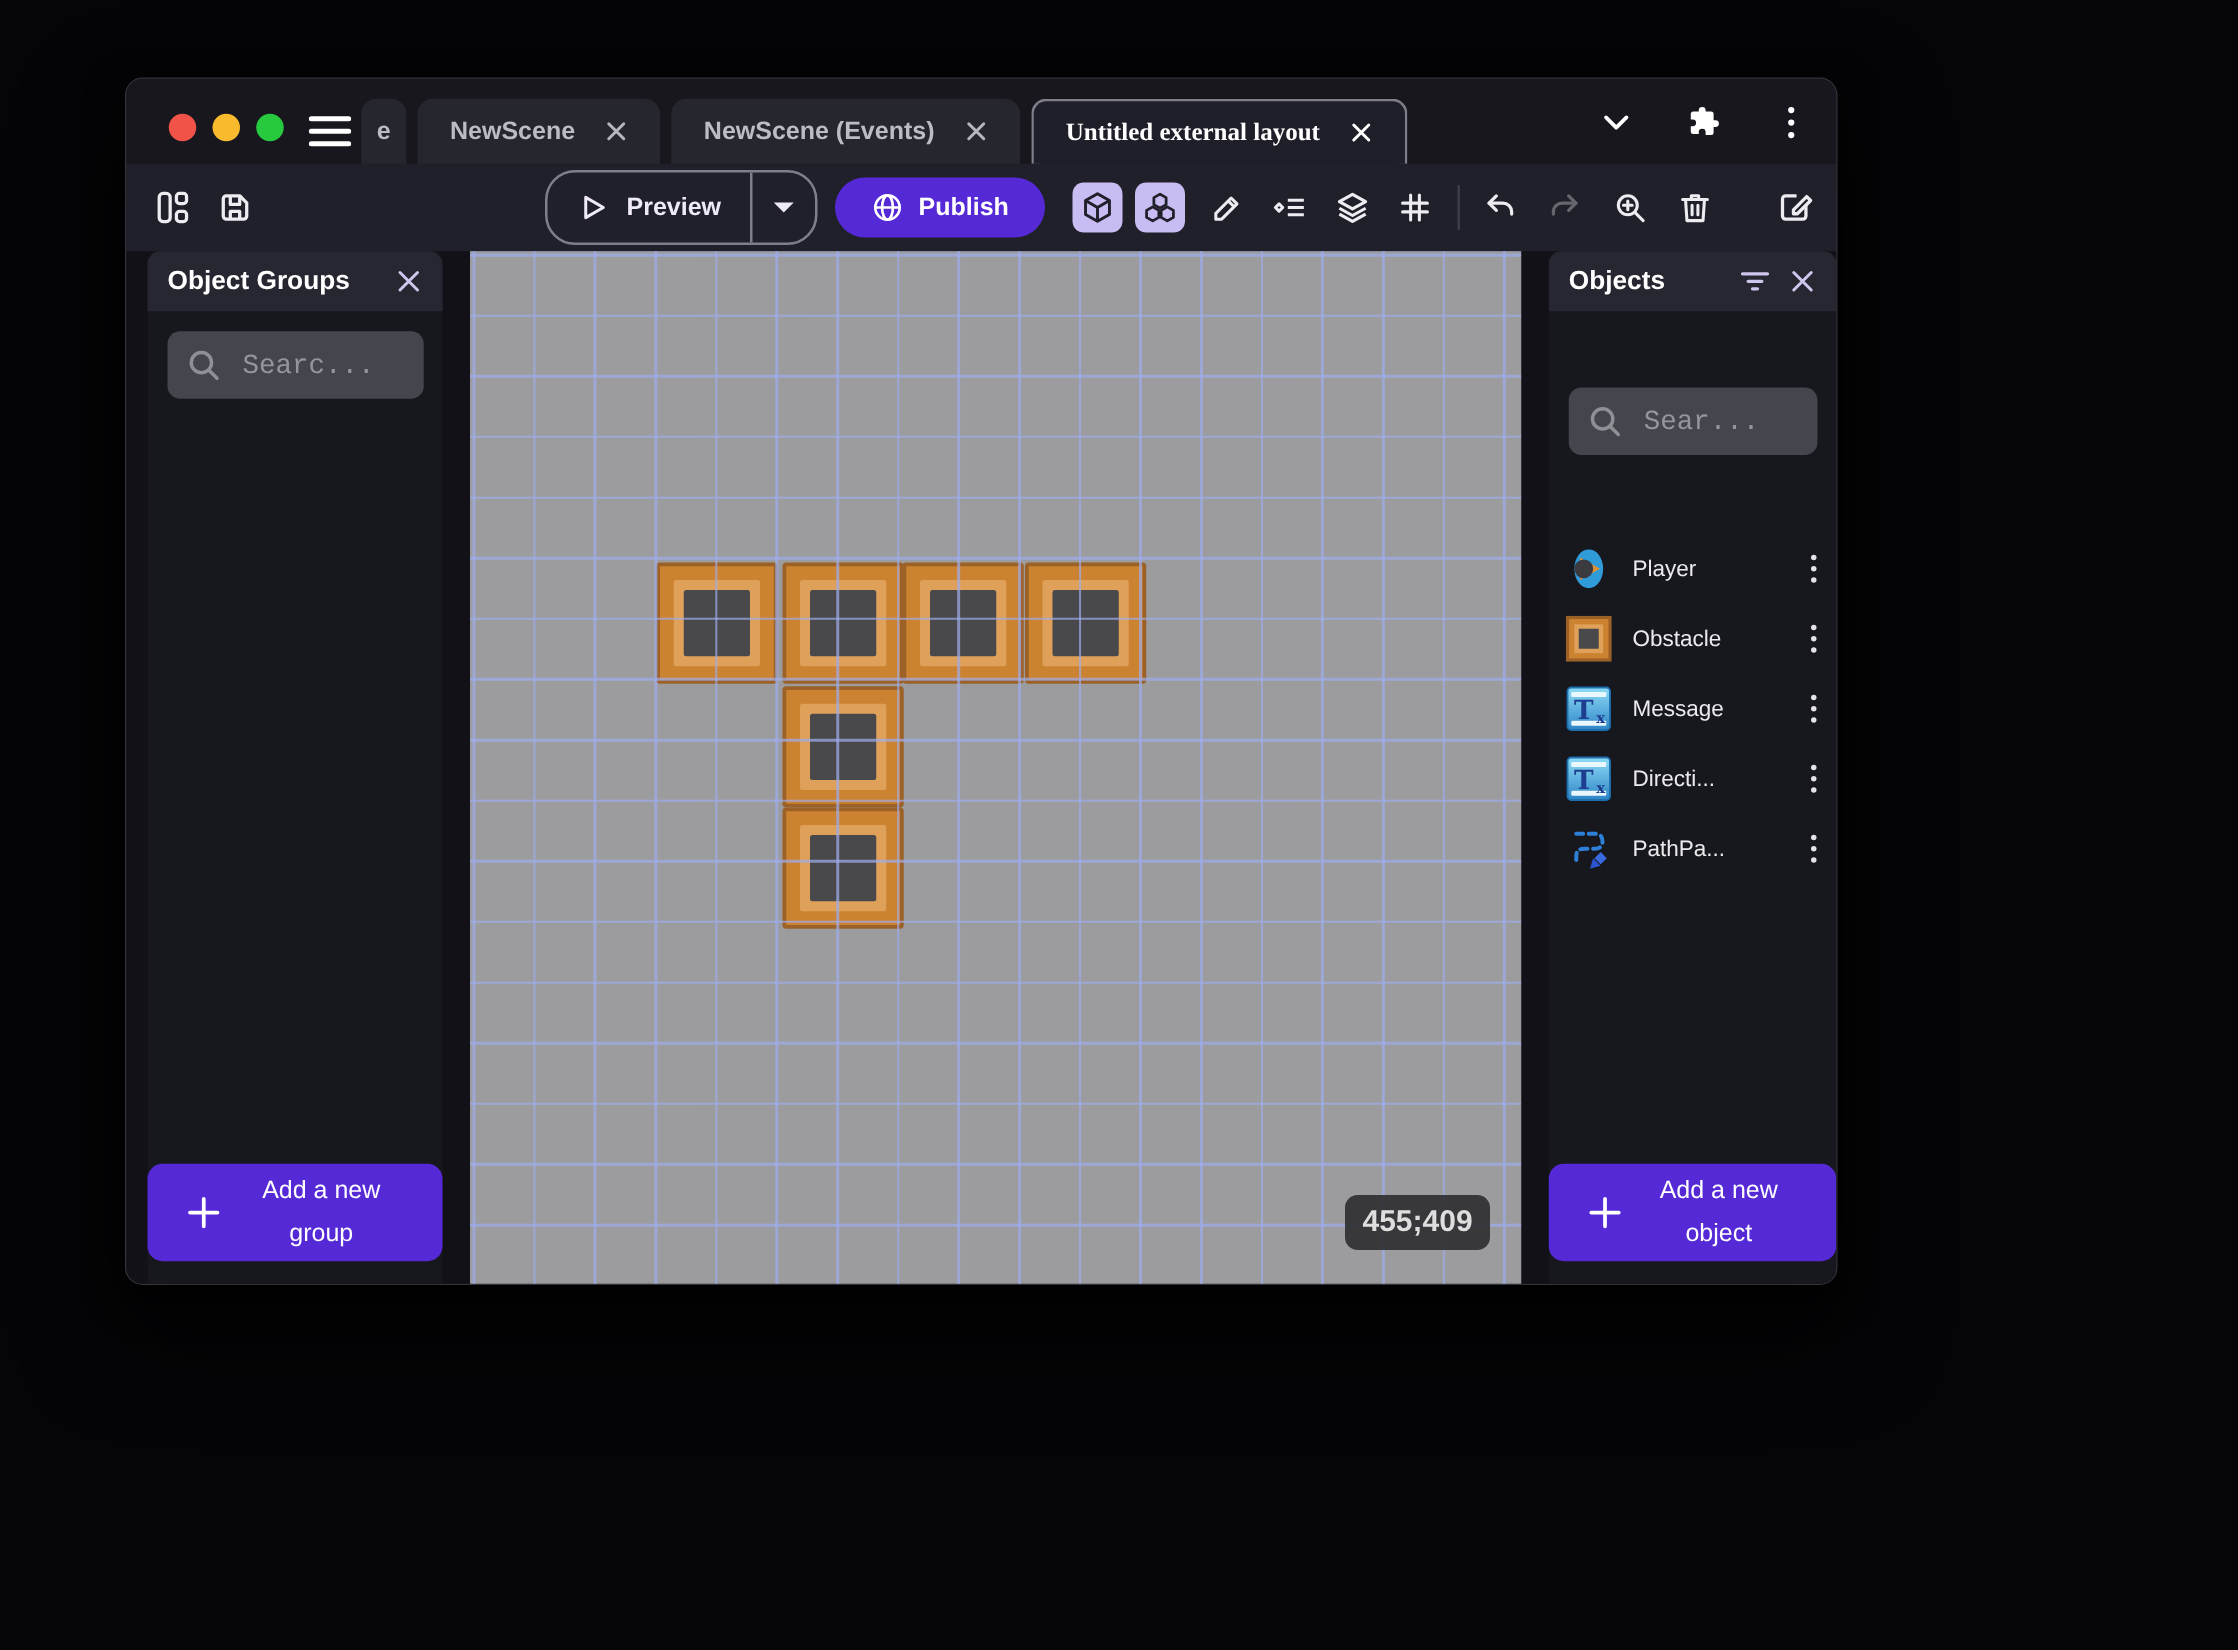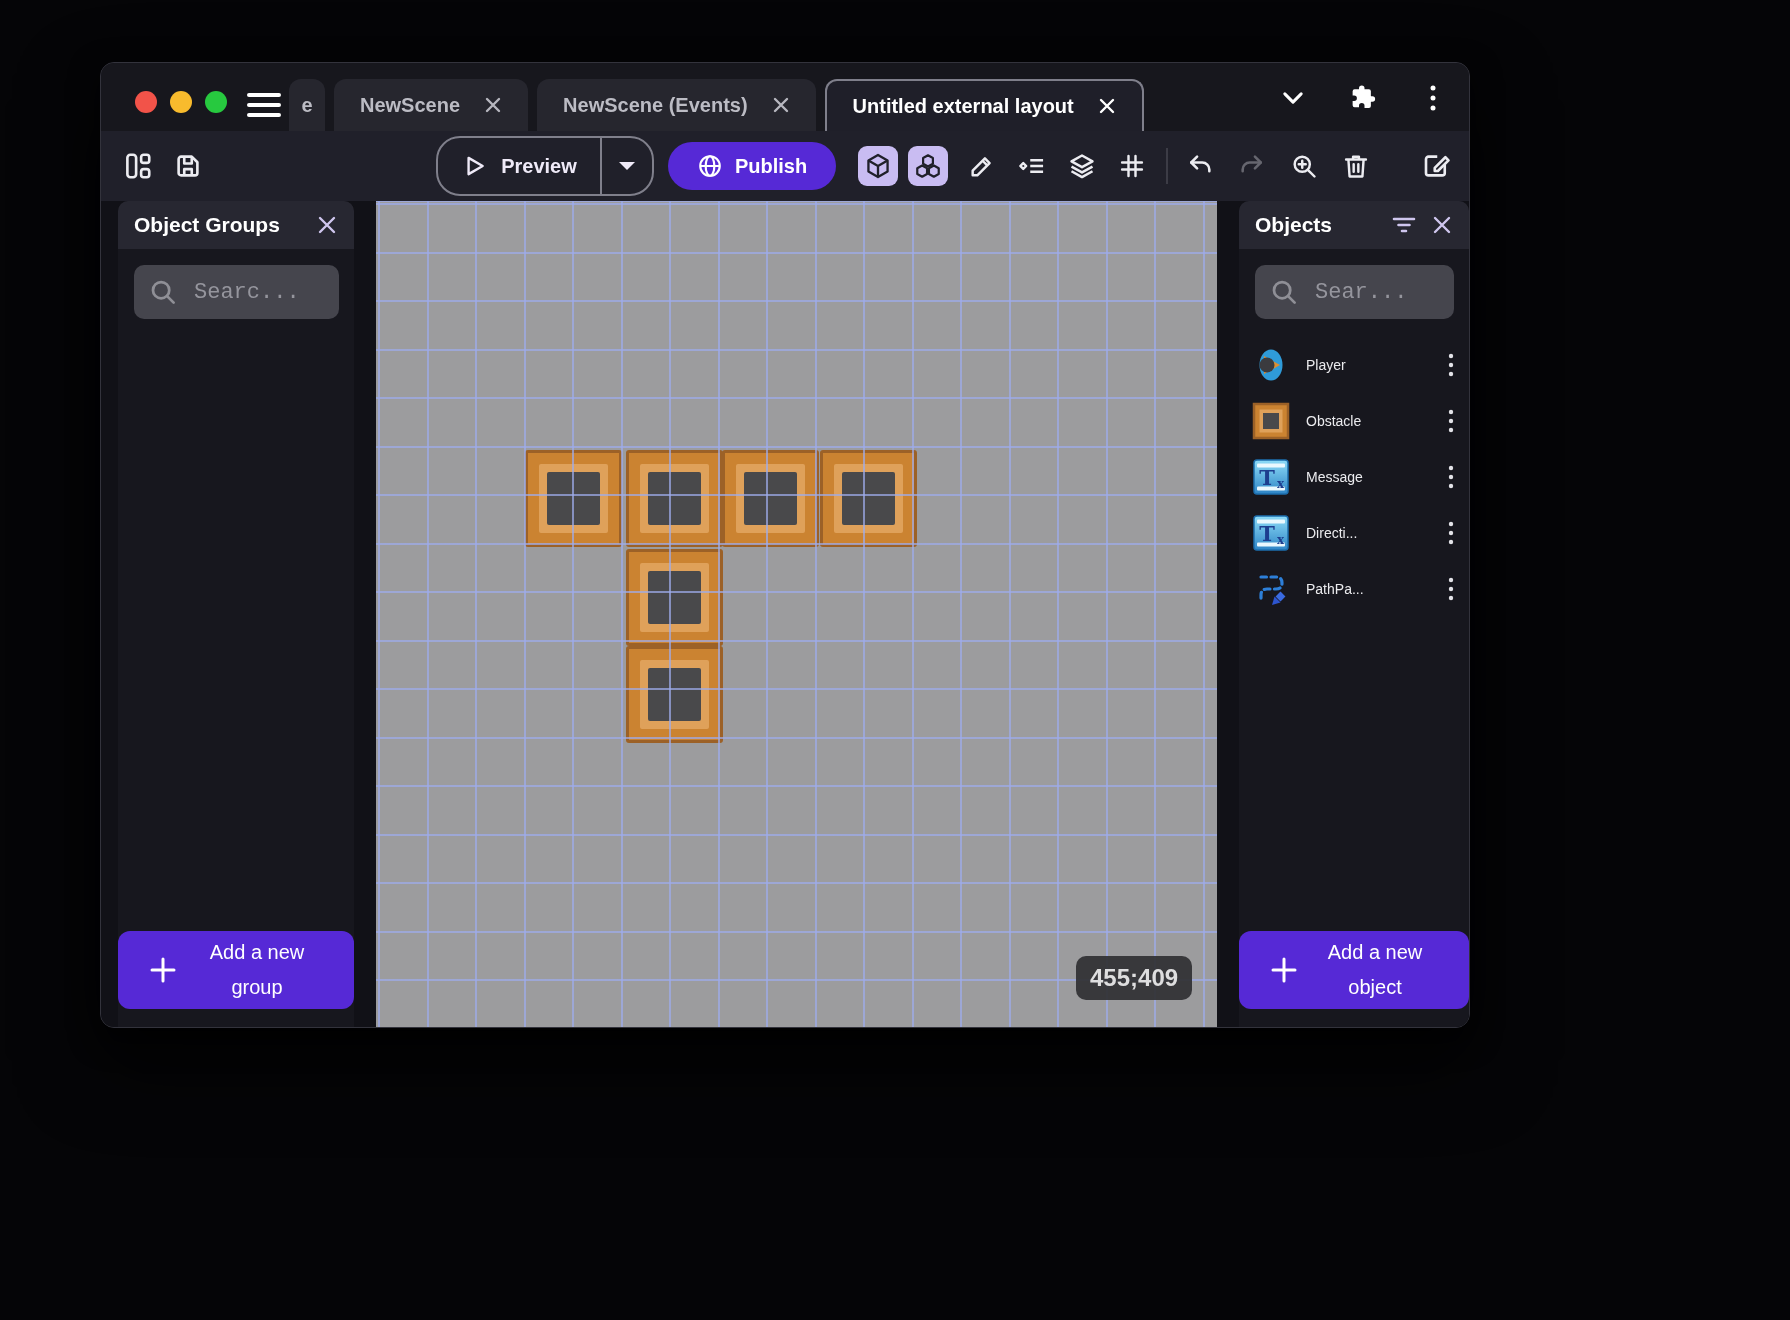--- a/index.html
+++ b/index.html
@@ -16,21 +16,21 @@
   .lights { position:absolute; left:34px; top:28px; display:flex; gap:13px; }
   .light { width:22px; height:22px; border-radius:50%; }
   .light.red{ background:#f25349; } .light.yellow{ background:#f8bb2d; } .light.green{ background:#27c93f; }
   .hamburger { position:absolute; left:145px; top:25px; width:36px; height:34px;
                background:none; border:none; cursor:pointer; display:flex; align-items:center; justify-content:center; }
   .tabs { position:absolute; left:188px; bottom:0; display:flex; align-items:flex-end; gap:9px; }
   .tab { height:52px; display:flex; align-items:center; gap:24px; padding:0 26px;
          background:#26262e; border-radius:12px 12px 0 0; color:#bcbcc4;
          font-size:20px; font-weight:600; cursor:pointer; white-space:nowrap; }
   .tab.partial { width:36px; padding:0; justify-content:center; overflow:hidden; }
-  .tab.active { background:#1f1f29; border:2px solid #7f7f8b; border-bottom:none; color:#ffffff; }
+  .tab.active { background:#1f1f29; border:2px solid #7f7f8b; border-bottom:none; color:#ffffff;font-family:Liberation Serif, serif; }
   .tab .tx { background:none; border:none; cursor:pointer; display:flex; }
   .tabbar-right { position:absolute; right:18px; top:17px; display:flex; gap:34px; align-items:center; }
   .tr-btn { width:36px; height:36px; background:none; border:none; cursor:pointer;
             display:flex; align-items:center; justify-content:center; }
 
   
   .toolbar { display:flex; align-items:center; height:70px; background:#20202a; padding-left:17px; }
   .tbtn { width:40px; height:40px; border:none; background:none; border-radius:9px; cursor:pointer;
           display:flex; align-items:center; justify-content:center; flex:none; }
   .tbtn.small { width:36px; height:36px; }
@@ -44,39 +44,39 @@
   .publish-btn { margin-left:14px; height:48px; width:168px; border:none; border-radius:24px;
                  display:flex; align-items:center; justify-content:center; gap:12px;
                  color:#fff; font-size:20px; font-weight:700; cursor:pointer; flex:none; }
   .tb-sep { width:2px; height:36px; background:#3c3c46; margin-left:16px; flex:none; }
   .ml22{margin-left:22px;} .ml10{margin-left:10px;} .ml16{margin-left:16px;} .ml14{margin-left:14px;} .ml44{margin-left:44px;}
 
   
   .main { display:flex; height:828px; background:#111117; padding-left:17px; }
   .panel { width:236px; flex:none; background:#17171e; border-radius:10px 10px 0 0;
            position:relative; display:flex; flex-direction:column; }
-  .panel.right { width:230px; }
+  .panel.right { width:230px;gap:45px; }
   .panel-header { height:48px; background:#272731; border-radius:10px 10px 0 0;
                   display:flex; align-items:center; padding:0 16px; gap:14px; }
   .panel-title { color:#fff; font-size:21px; font-weight:700; flex:1; }
   .icon-btn { background:none; border:none; cursor:pointer; display:flex; align-items:center; justify-content:center; }
   .search-box { margin:16px 15px 0 16px; height:54px; background:#45454d; border-radius:10px;
                 display:flex; align-items:center; padding:0 14px; gap:16px; }
   .search-box input { flex:1; background:none; border:none; outline:none; color:#e8e8ec;
                       font-size:22px; font-family:Liberation Mono, monospace; min-width:0; }
   .search-box input::placeholder { color:#95959d; }
   .add-btn { position:absolute; left:0; right:0; bottom:20px; height:78px; border:none; border-radius:12px;
              display:flex; align-items:center; cursor:pointer; color:#fff; }
   .add-btn .plus { margin-left:28px; flex:none; display:flex; }
   .add-btn .lines { flex:1; text-align:center; font-size:20px; font-weight:400; line-height:1.75; padding-right:20px; }
 
   .obj-list { margin-top:18px; display:flex; flex-direction:column; }
   .obj-row { height:56px; display:flex; align-items:center; padding:0 10px 0 13px; gap:16px; cursor:pointer; }
   .obj-icon { width:38px; height:38px; flex:none; display:flex; }
-  .obj-label { flex:1; color:#ebebee; font-size:14px; white-space:nowrap; overflow:hidden; }
+  .obj-label { flex:1; color:#ebebee; font-size:18px; white-space:nowrap; overflow:hidden; }
   .obj-menu { background:none; border:none; cursor:pointer; display:flex; padding:2px; }
 
   
   .canvas { flex:1; margin:0 22px; position:relative; overflow:hidden;text-align:center; }
   .grid-overlay { position:absolute; inset:0; pointer-events:none; }
   .obstacle { position:absolute; border-radius:3px; }
   .obstacle span { position:absolute; border-radius:2px; }
   .coord-tip { position:absolute; left:700px; top:755px; min-width:107px; height:44px;
                background:rgba(48,48,52,.93); border-radius:10px; color:#dededf;
                font-size:24px; font-weight:700; display:flex; align-items:center; justify-content:center; padding:0 14px; }

